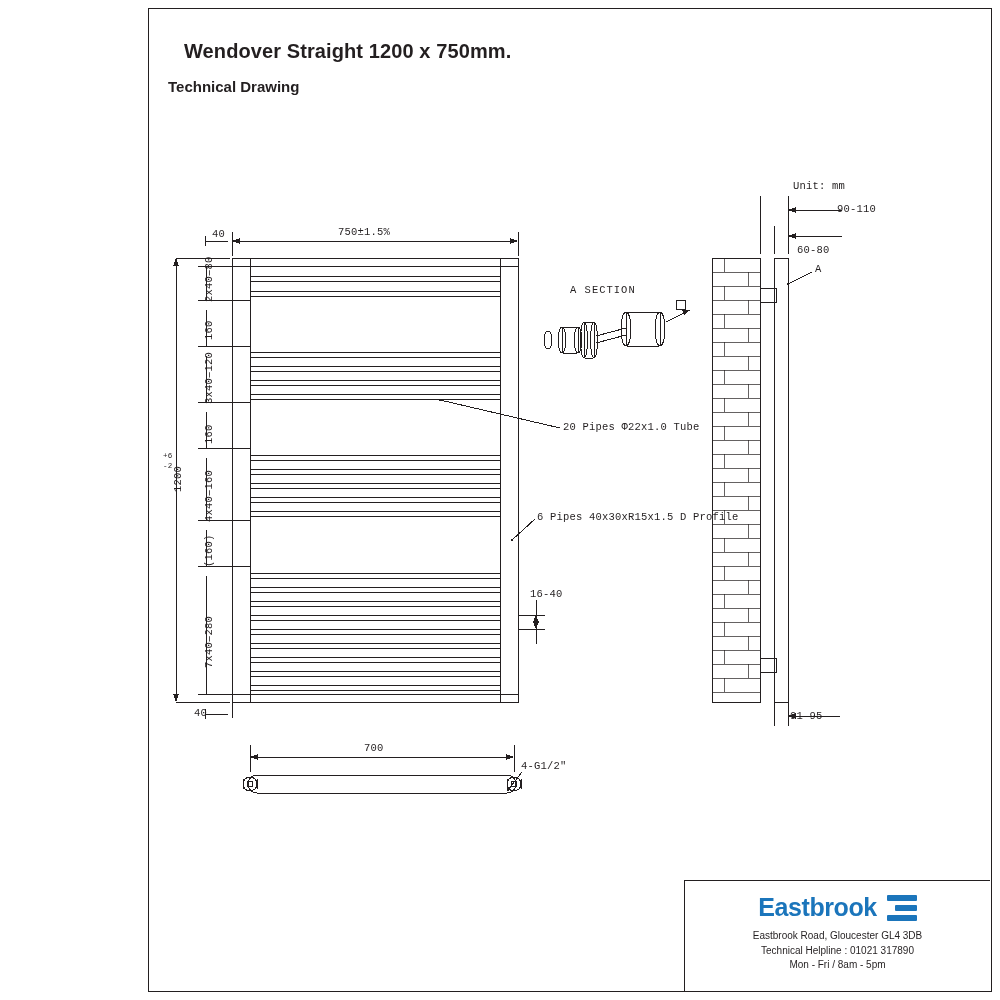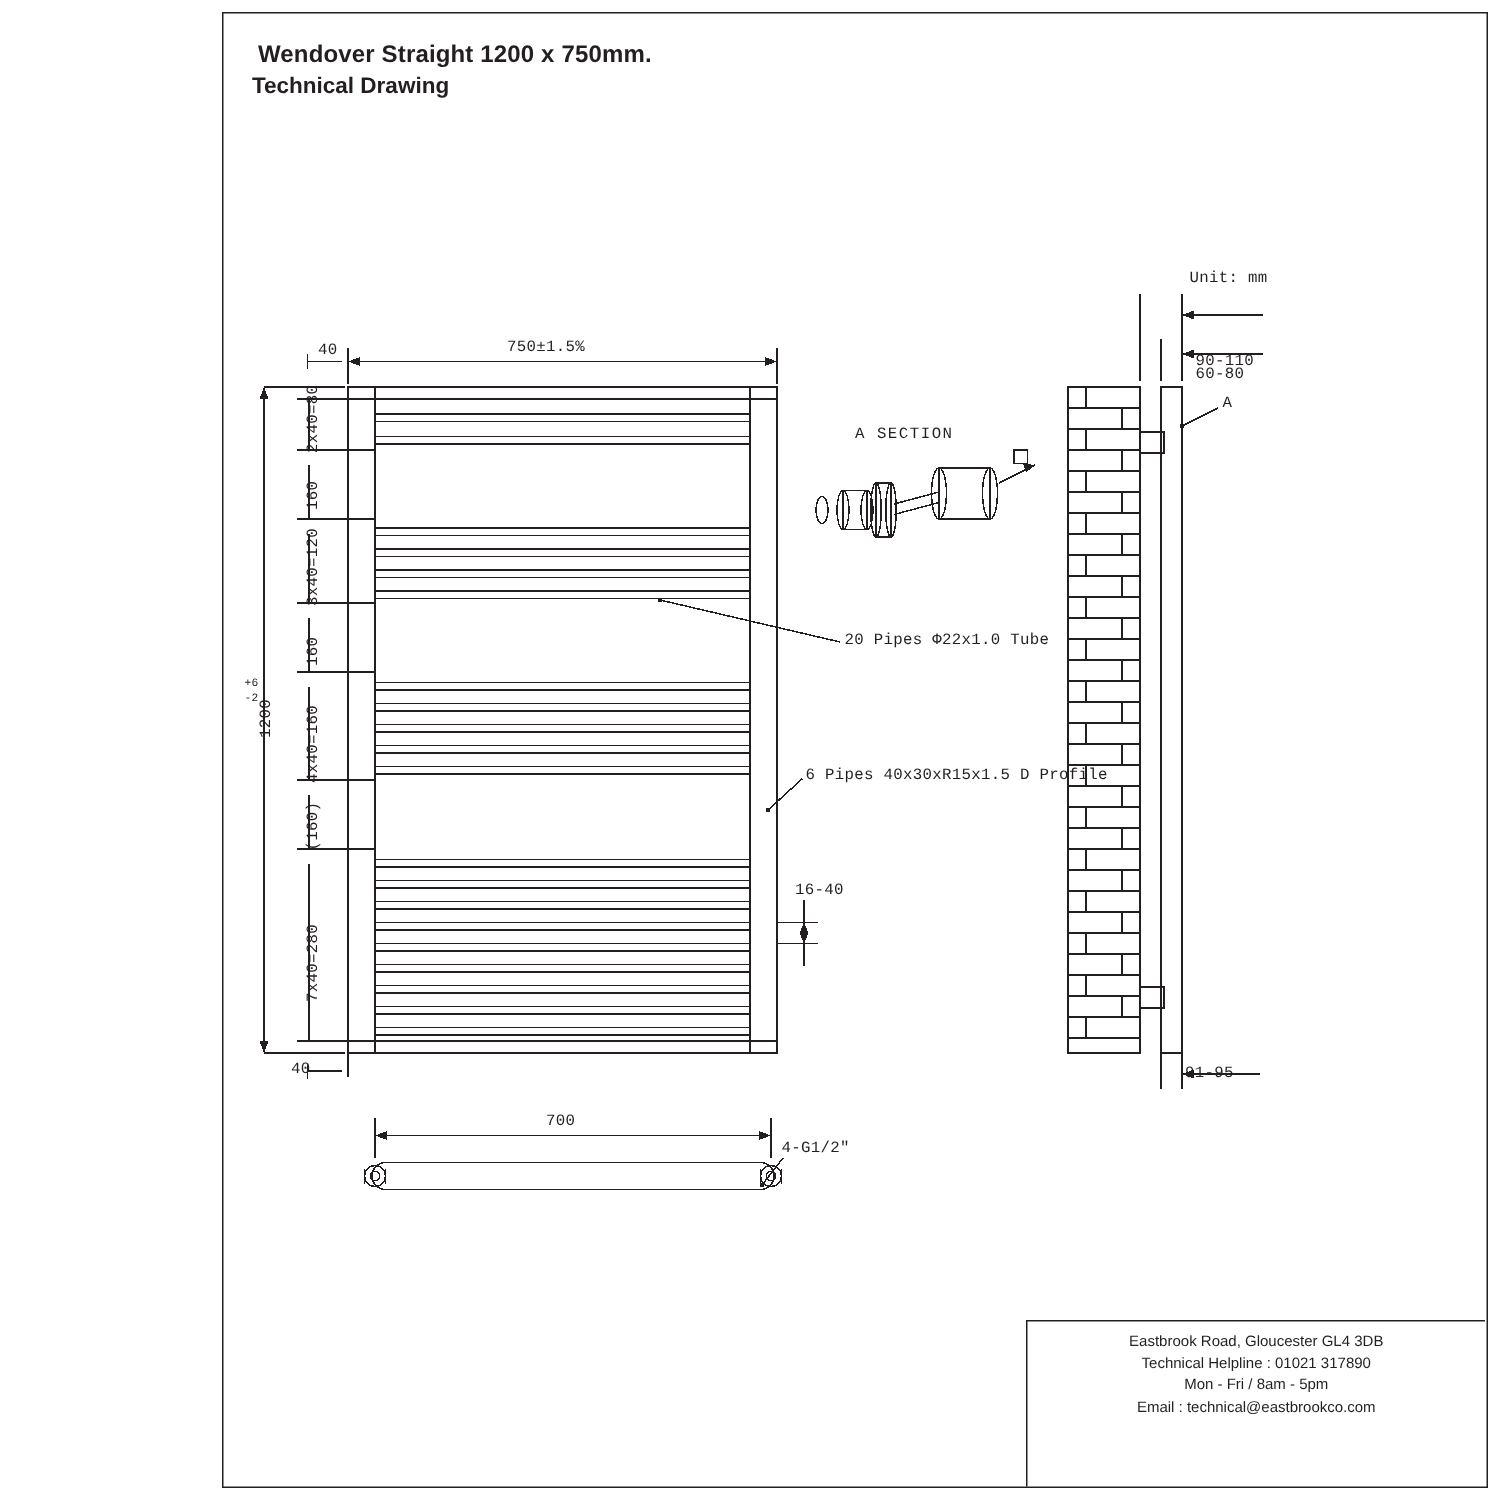--- a/index.html
+++ b/index.html
@@ -29,25 +29,25 @@
     border: 1px solid #231f20;
     box-sizing: border-box;
   }
   .title-block {
     position: absolute;
     left: 168px;
     top: 24px;
     width: 520px;
   }
   .title-main {
-    font-size: 16px;
+    font-size: 20px;
     font-weight: bold;
     letter-spacing: 0.1px;
     line-height: 1.15;
-    margin: 4px;
+    margin: 16px;
   }
   .title-sub {
     font-size: 15px;
     font-weight: bold;
     margin: 2px 0 0 0;
     line-height: 1.1;
   }
   .mono {
     font-family: "Liberation Mono", "DejaVu Sans Mono", monospace;
     font-size: 10.5px;
@@ -364,30 +364,37 @@
   <div class="lbl mono vert" style="left:203px; top:668px;">7x40=280</div>
 
   <div class="lbl mono" style="left:530px; top:588px;">16-40</div>
 
   <div class="lbl mono" style="left:563px; top:421px;">20 Pipes Φ22x1.0 Tube</div>
   <div class="lbl mono" style="left:537px; top:511px;">6 Pipes 40x30xR15x1.5 D Profile</div>
 
   <div class="lbl mono" style="left:570px; top:284px; letter-spacing:1px;">A SECTION</div>
 
   <div class="lbl mono" style="left:793px; top:180px;">Unit: mm</div>
-  <div class="lbl mono" style="left:797px; top:203px;margin-top:32px;">90-110</div>
+  <div class="lbl mono" style="left:837px; top:203px;">90-110</div>
   <div class="lbl mono" style="left:797px; top:244px;">60-80</div>
   <div class="lbl mono" style="left:815px; top:263px;">A</div>
   <div class="lbl mono" style="left:790px; top:710px;">91-95</div>
 
   <div class="lbl mono" style="left:364px; top:742px;">700</div>
   <div class="lbl mono" style="left:521px; top:760px;">4-G1/2"</div>
 
   <div class="logo-box">
+    <div class="logo-row">
+      <span class="logo-word">Eastbrook</span>
+      <span class="logo-mark">
+        <i></i>
+          <i></i>
+          <i></i>
+      </span>
+    </div>
     <div class="contact">
       <div>Eastbrook Road, Gloucester GL4 3DB</div>
       <div>Technical Helpline : 01021 317890</div>
       <div>Mon - Fri / 8am - 5pm</div>
-      <div>Email : technical@eastbrookco.com</div>
     </div>
   </div>
 
 </div>
 
 </body></html>

